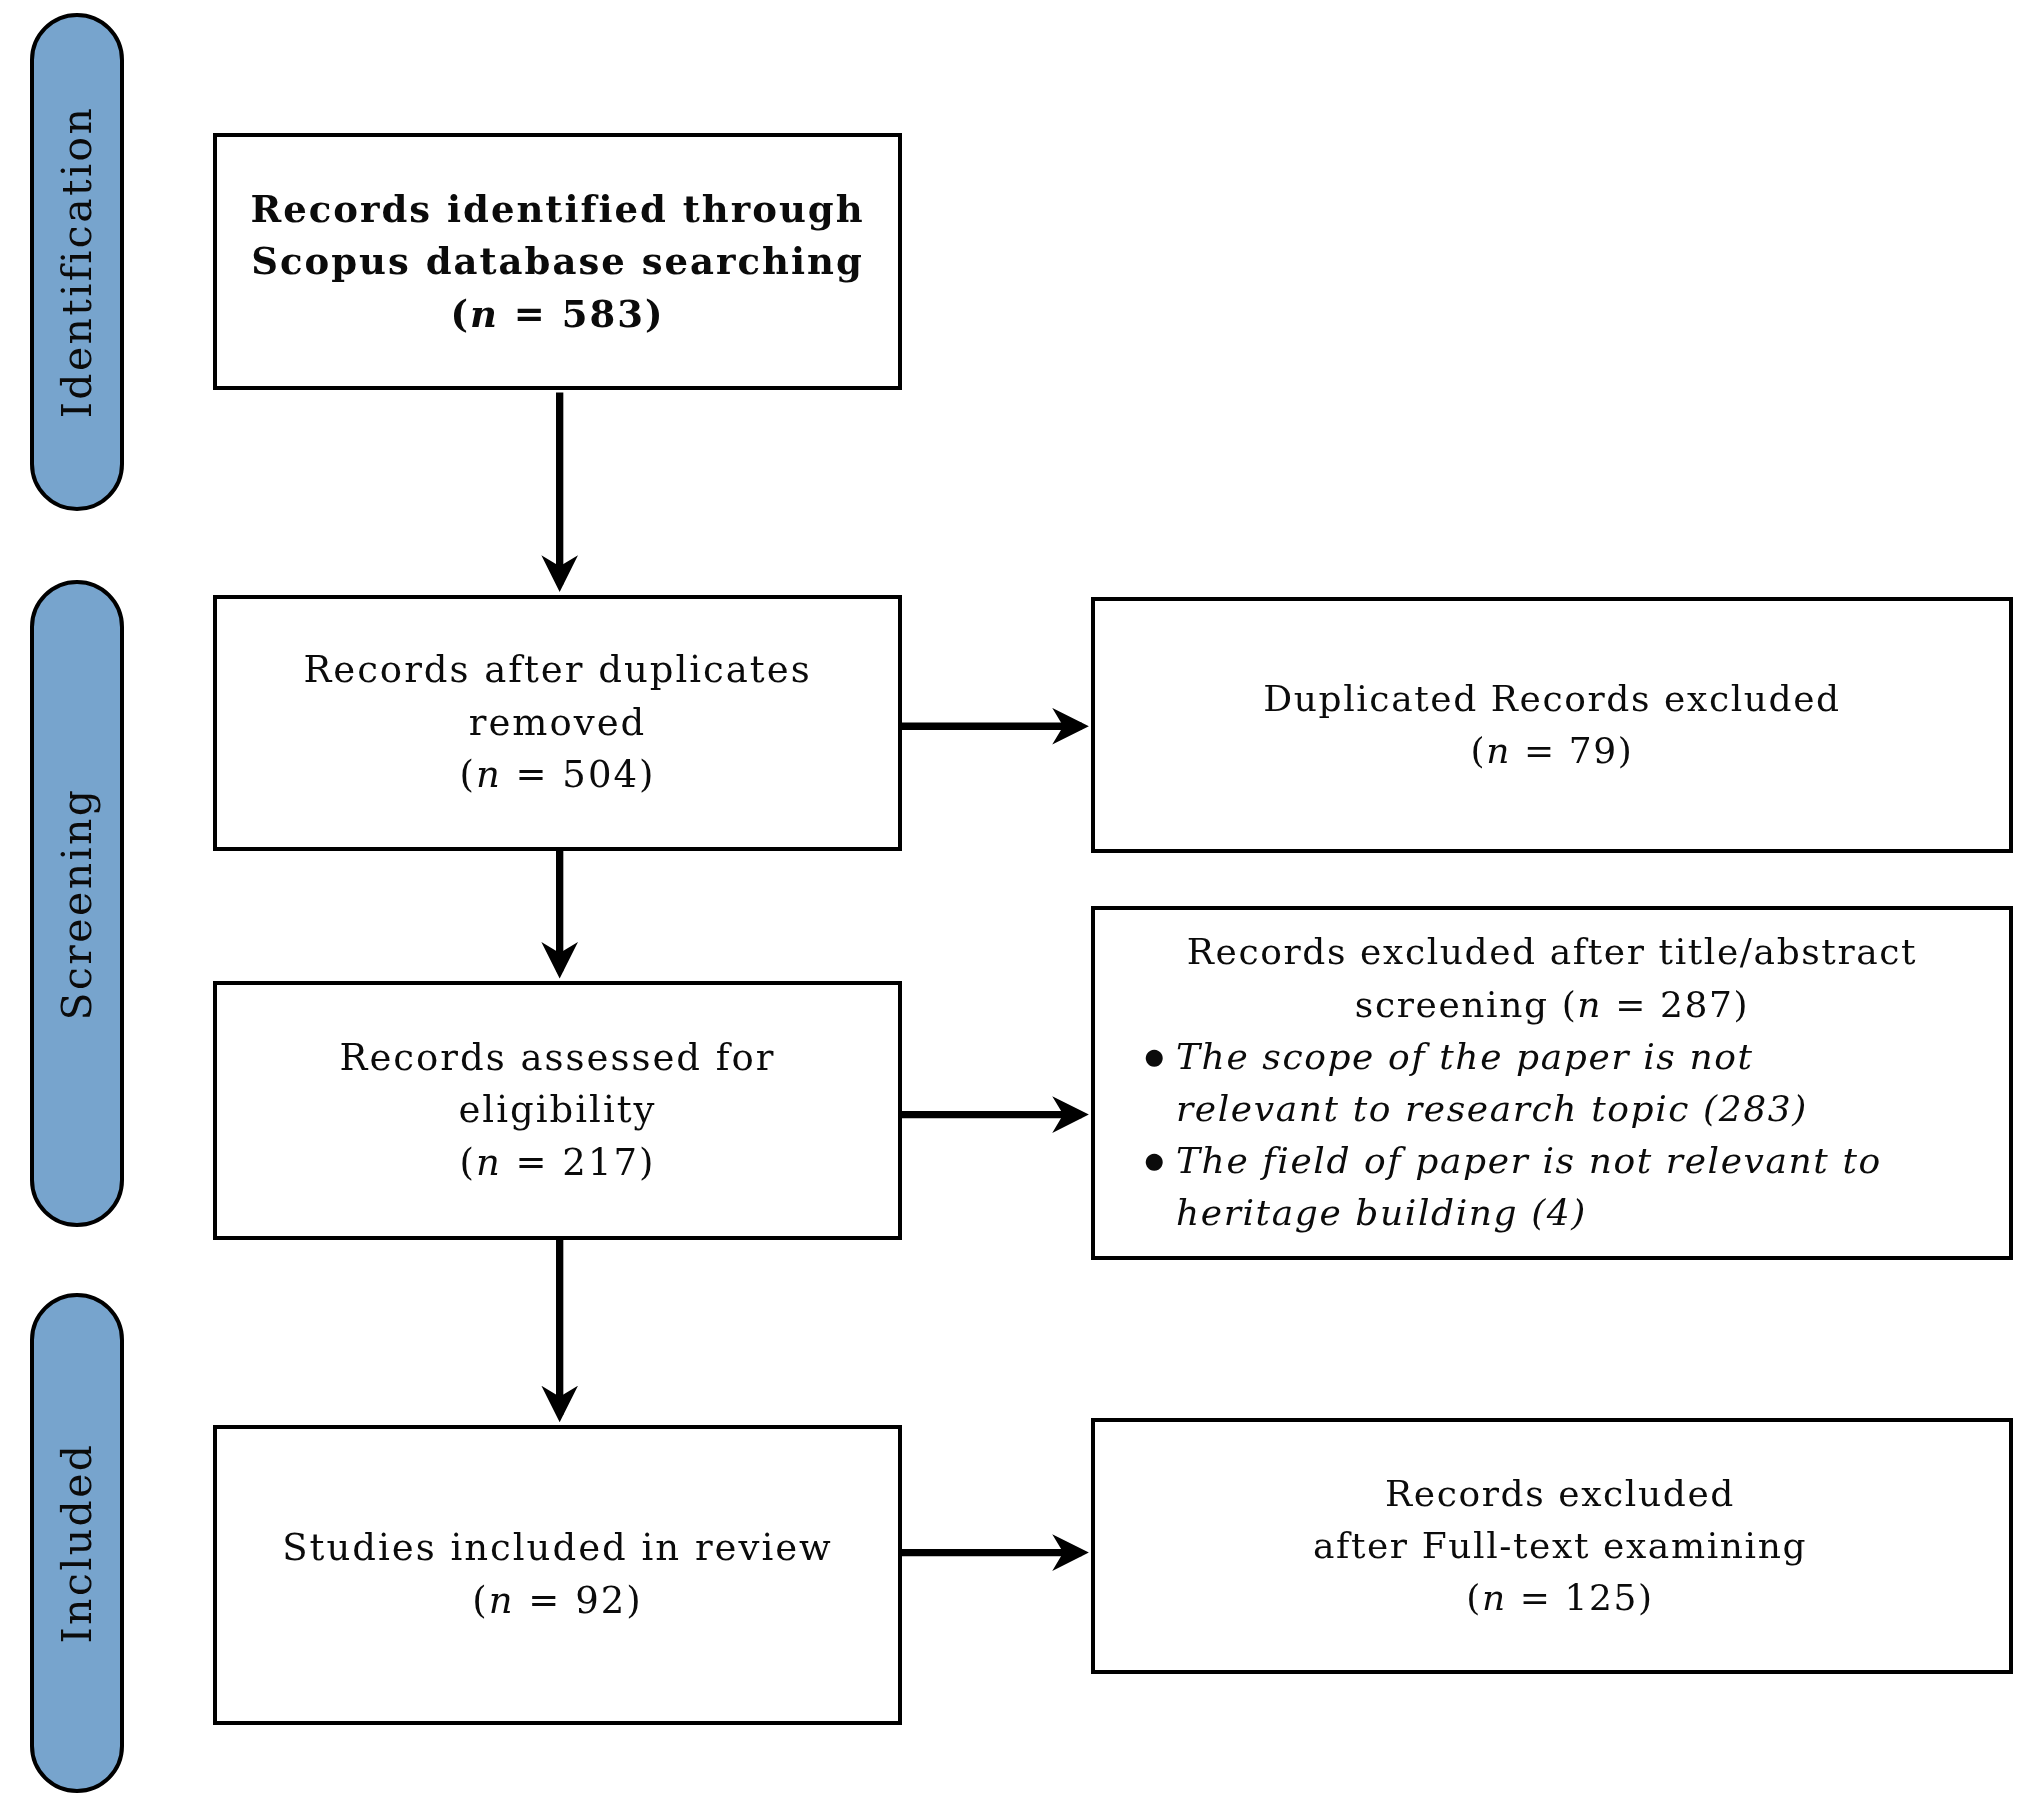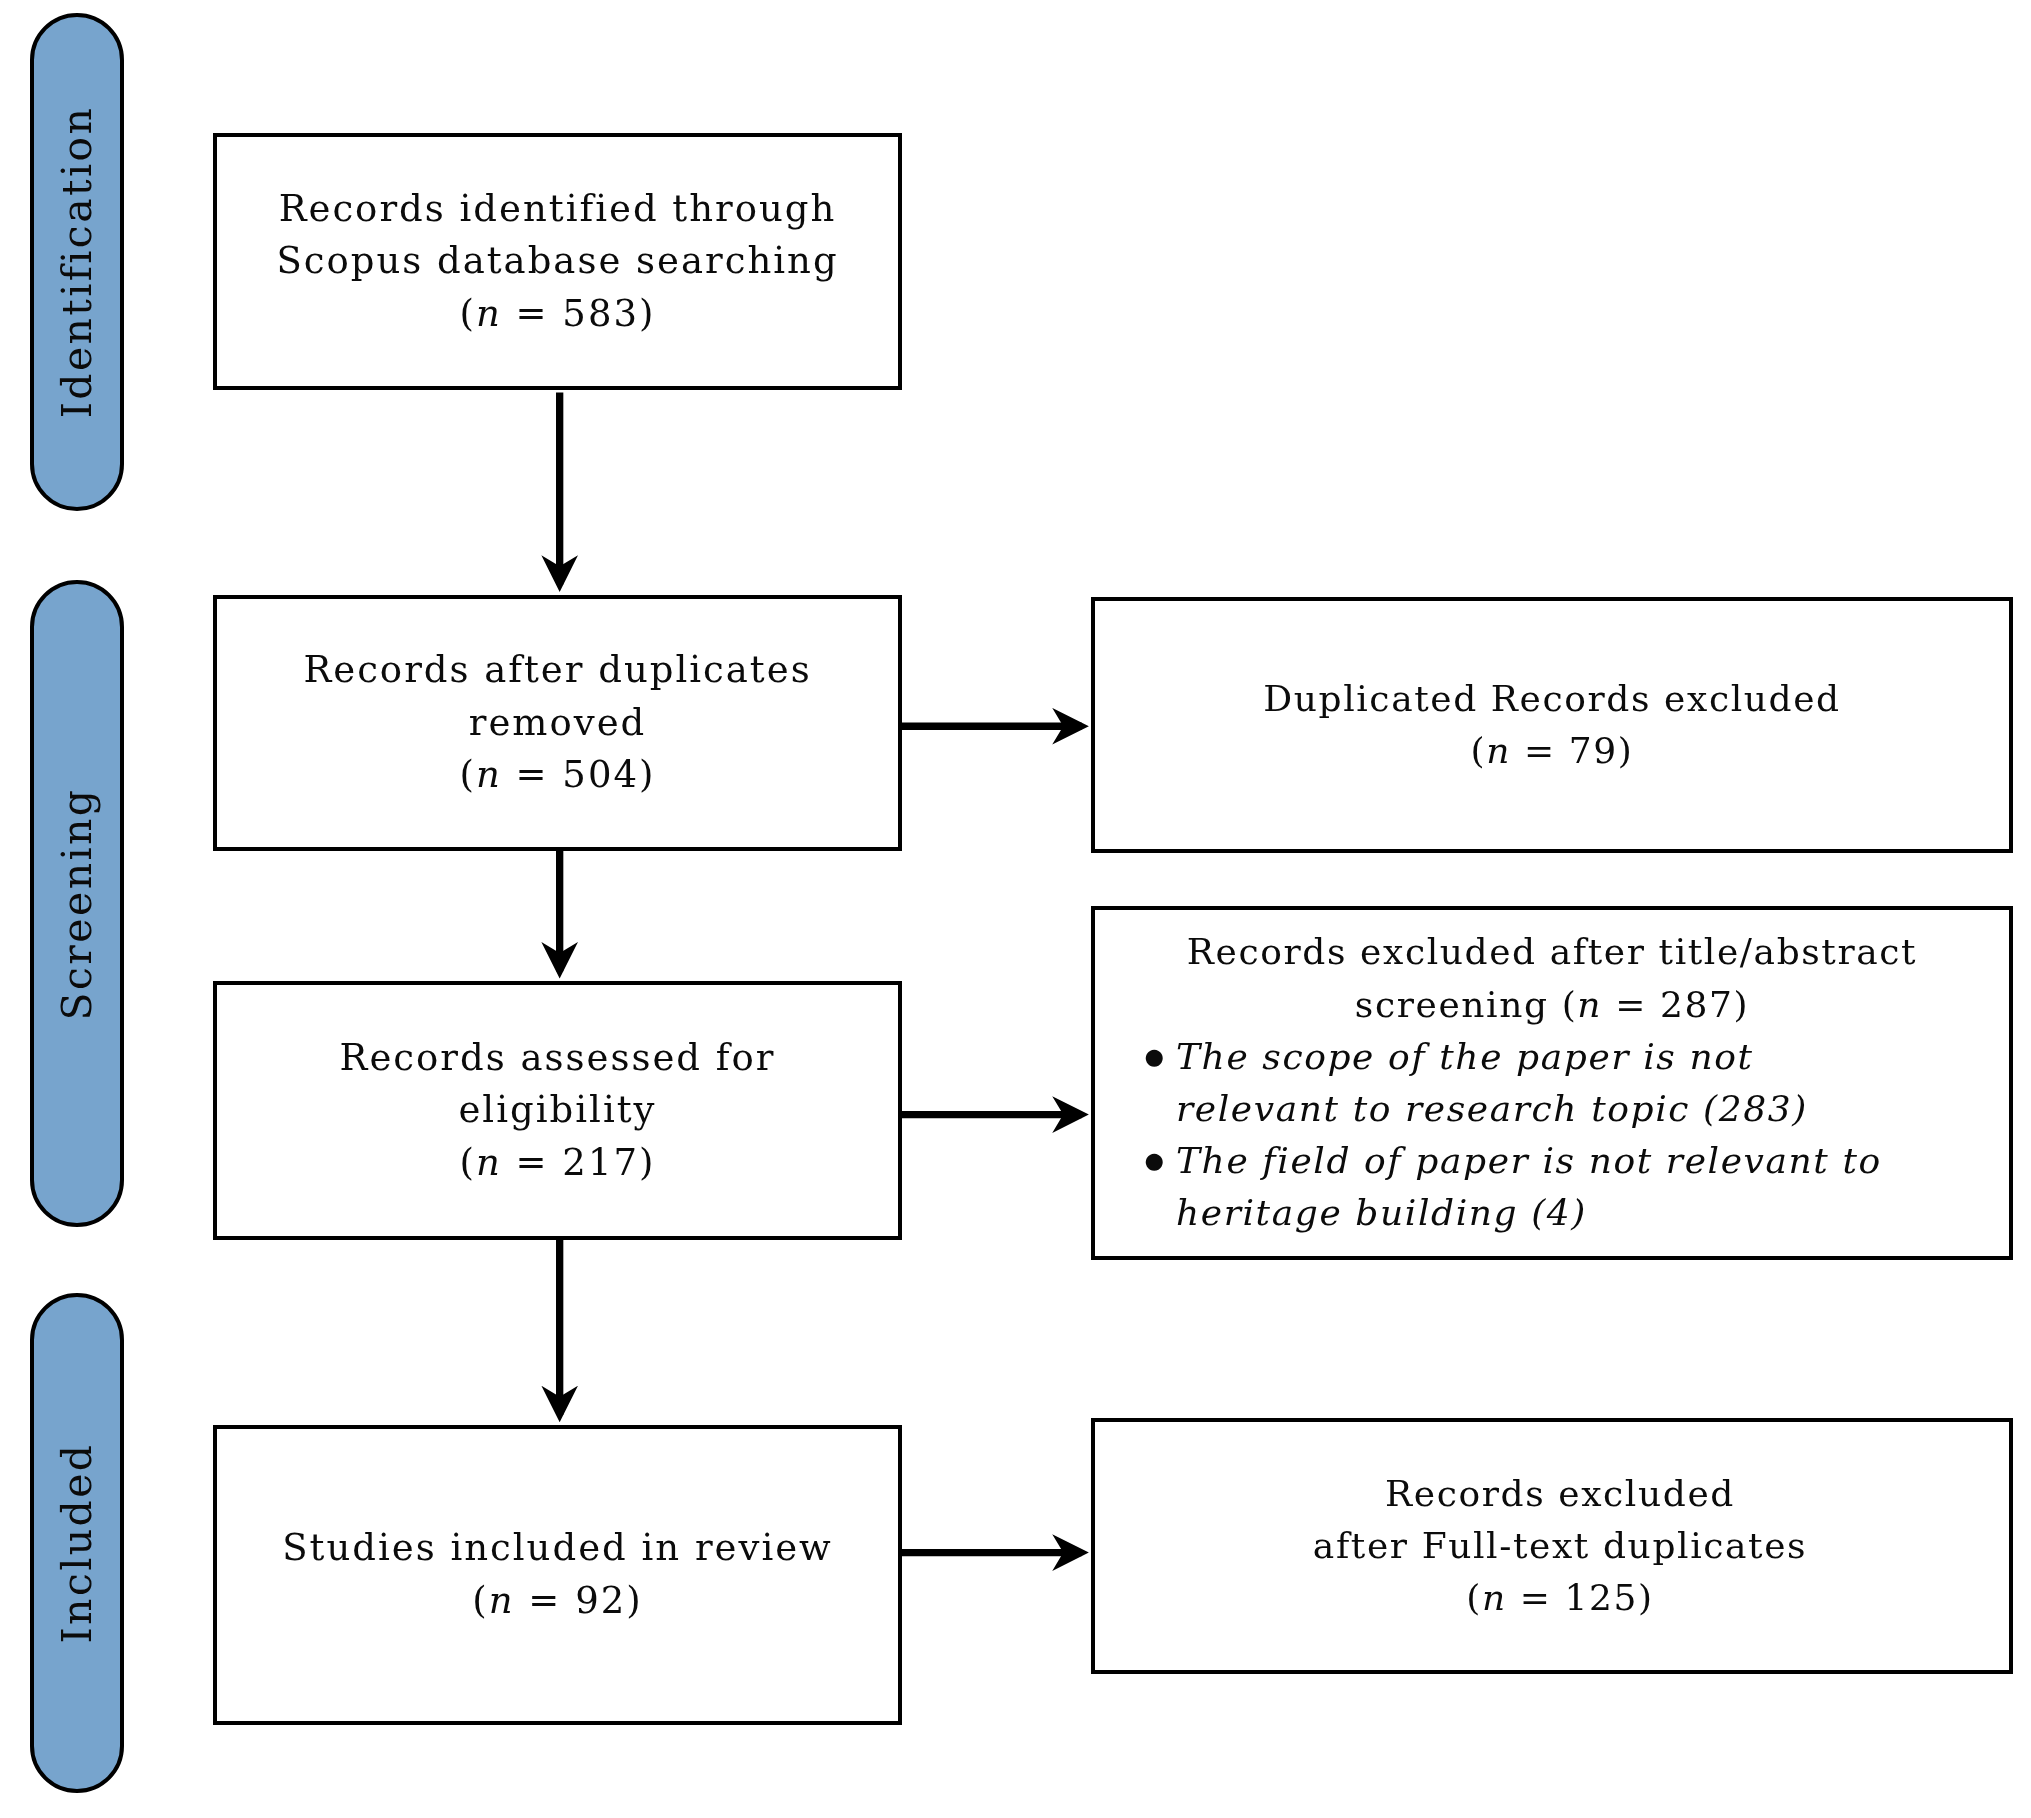--- a/index.html
+++ b/index.html
@@ -88,21 +88,21 @@
   <div class="pill" style="top:13px;height:498px;">
     <span class="vtext">Identification</span>
   </div>
   <div class="pill" style="top:580px;height:647px;">
     <span class="vtext">Screening</span>
   </div>
   <div class="pill" style="top:1293px;height:500px;">
     <span class="vtext">Included</span>
   </div>
 
-  <div class="box main" style="top:133px;height:257px;">
+  <div class="box main" style="top:133px;height:257px;font-weight:bold;">
     <div class="tline">Records identified through</div>
     <div class="tline">Scopus database searching</div>
     <div class="tline">(<i>n</i> = 583)</div>
   </div>
 
   <div class="box main" style="top:595px;height:256px;">
     <div class="tline">Records after duplicates</div>
     <div class="tline">removed</div>
     <div class="tline">(<i>n</i> = 504)</div>
   </div>
@@ -141,21 +141,21 @@
         <span class="blines">
           <span class="tline" style="display:block">The field of paper is not relevant to</span>
           <span class="tline" style="display:block">heritage building (4)</span>
         </span>
       </div>
     </div>
   </div>
 
   <div class="box side" style="top:1418px;height:256px;padding-left:16px;">
     <div class="tline">Records excluded</div>
-    <div class="tline">after Full-text duplicates</div>
+    <div class="tline">after Full-text examining</div>
     <div class="tline">(<i>n</i> = 125)</div>
   </div>
 
   <svg class="arrows" width="2032" height="1818" viewBox="0 0 2495 2233">
     <defs>
       <marker id="ah" markerUnits="strokeWidth" markerWidth="5.5" markerHeight="5.5" refX="4" refY="2.5" orient="auto">
         <path d="M0,0 L5,2.5 L0,5 L1.5,2.5 Z" fill="#000"></path>
       </marker>
     </defs>
     <line x1="687" y1="482" x2="687" y2="718" marker-end="url(#ah)"></line>

